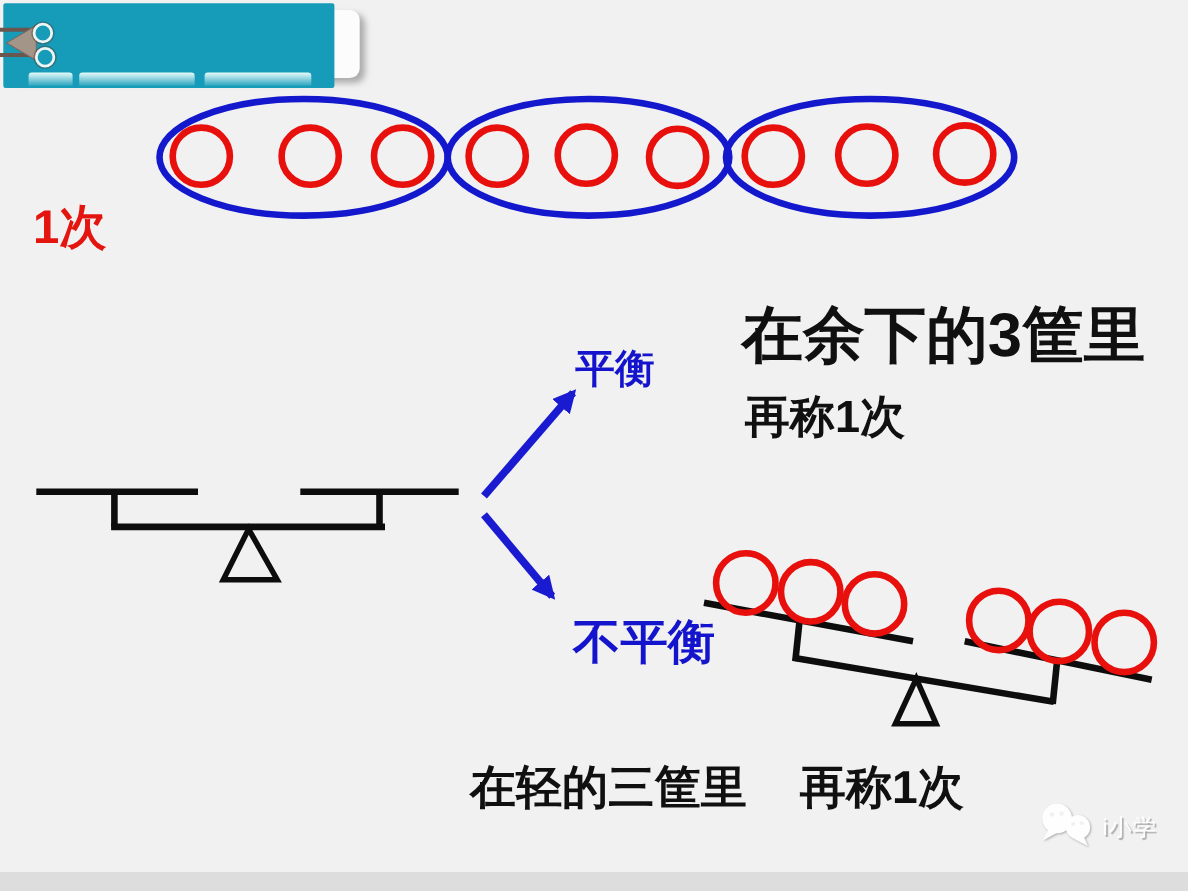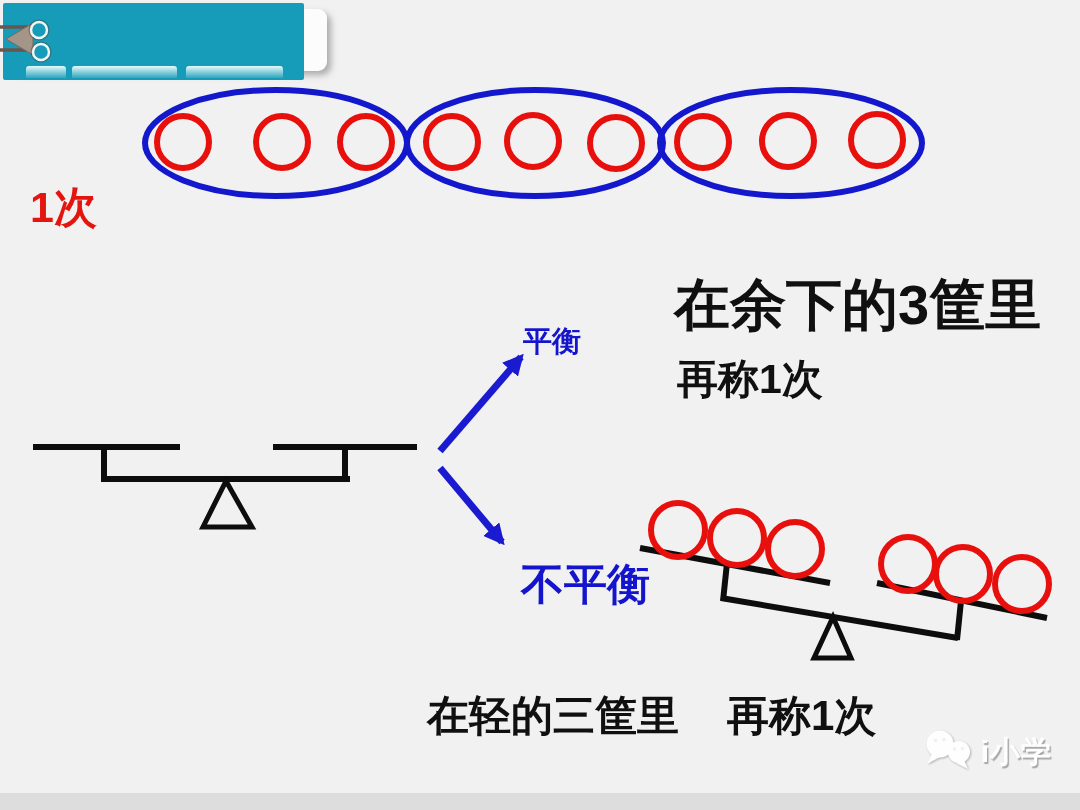--- a/index.html
+++ b/index.html
@@ -36,23 +36,22 @@
   .banner-gloss i:nth-child(3){ left:186px; width:97px;  }
   .banner-emblem { position:absolute; left:0; top:18px; }
 
   
   .watermark {
     position:absolute; right:28px; bottom:18px;
     display:flex; align-items:center; gap:4px; opacity:0.95;
   }
   .watermark svg { filter:drop-shadow(1.5px 1.5px 1px rgba(150,150,150,0.75)); }
   .watermark span {
-    color:#ffffff; font-size:30px; letter-spacing:1px;
+    color:#ffffff; font-size:21px; letter-spacing:1px;
     text-shadow:1.5px 1.5px 1px rgba(150,150,150,0.85);
-    font-weight:bold;
   }
 </style>
 </head>
 <body>
 
 <div class="slide">
 
   <svg class="layer" width="1080" height="810" viewBox="0 0 1080 810">
     <defs>
       <marker id="arrowblue" viewBox="0 0 10 10" refX="8" refY="5" markerWidth="3" markerHeight="3" orient="auto">
@@ -125,21 +124,21 @@
       <path d="M6 21 L33 5 L33 37 Z" fill="#a39588" stroke="#7a685e" stroke-width="1"></path>
       <circle cx="39" cy="12" r="9.8" fill="none" stroke="rgba(80,55,45,0.4)" stroke-width="1.5"></circle>
       <circle cx="39" cy="12" r="8" fill="#169cb8" stroke="#eef5f5" stroke-width="2.5"></circle>
       <circle cx="41" cy="34" r="9.8" fill="none" stroke="rgba(80,55,45,0.4)" stroke-width="1.5"></circle>
       <circle cx="41" cy="34" r="8" fill="#169cb8" stroke="#eef5f5" stroke-width="2.5"></circle>
     </svg>
   </div>
 
   <div class="txt txt-red" style="left:30px; top:186px; font-size:43px;">1次</div>
 
-  <div class="txt txt-blue" style="left:523px; top:327px; font-size:29px;">平衡</div>
+  <div class="txt txt-blue" style="left:523px; top:317px; font-size:36px;">平衡</div>
 
   <div class="txt txt-black" style="left:674px; top:277px; font-size:56px;">在余下的3筐里</div>
 
   <div class="txt txt-black" style="left:677px; top:359px; font-size:41px;">再称1次</div>
 
   <div class="txt txt-black" style="left:427px; top:695px; font-size:42px;">在轻的三筐里</div>
 
   <div class="txt txt-blue" style="left:521px; top:563px; font-size:43px;">不平衡</div>
 
   <div class="txt txt-black" style="left:727px; top:695px; font-size:42px;">再称1次</div>

